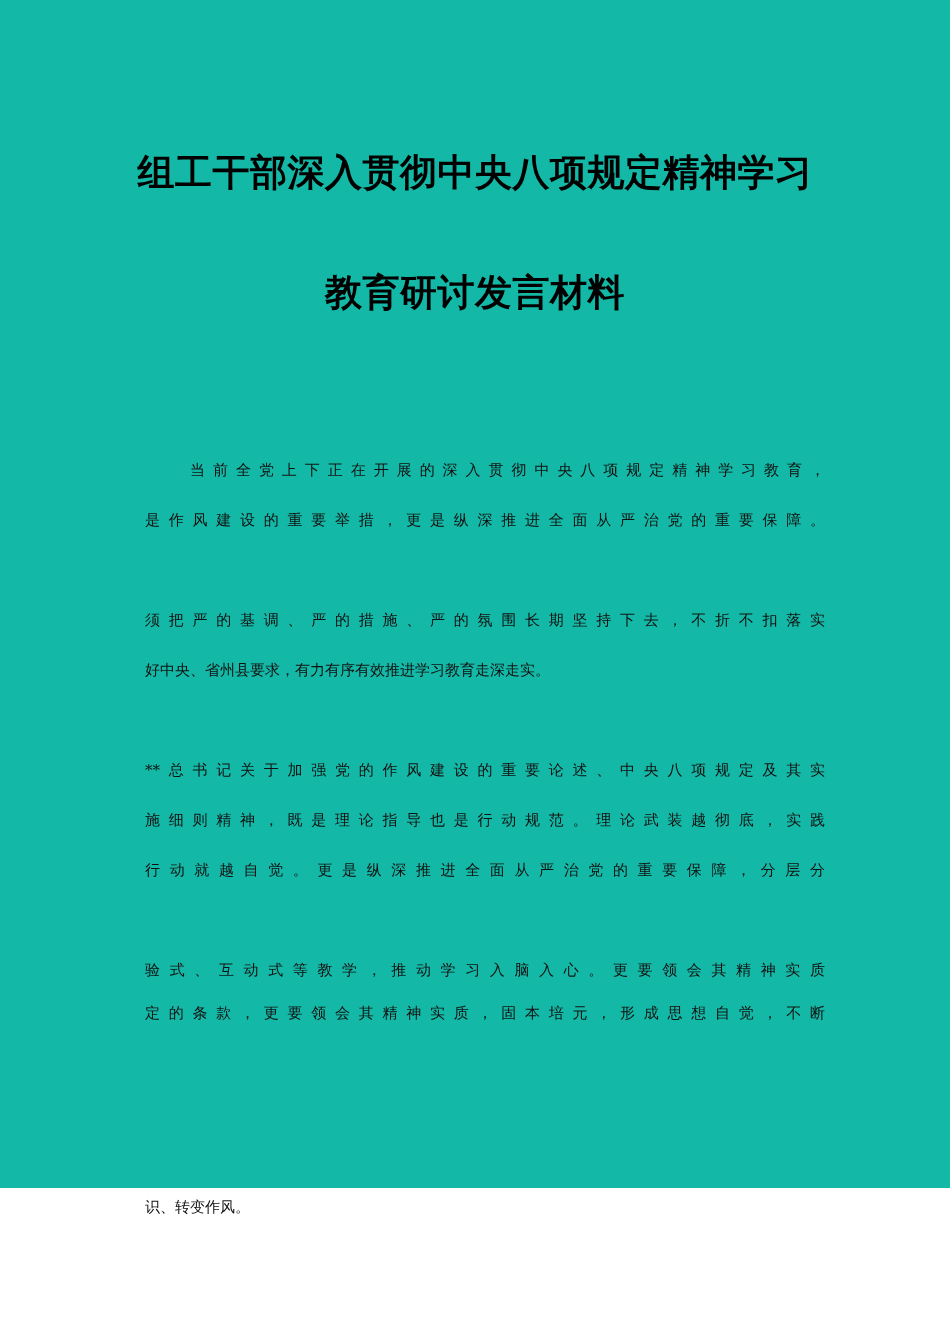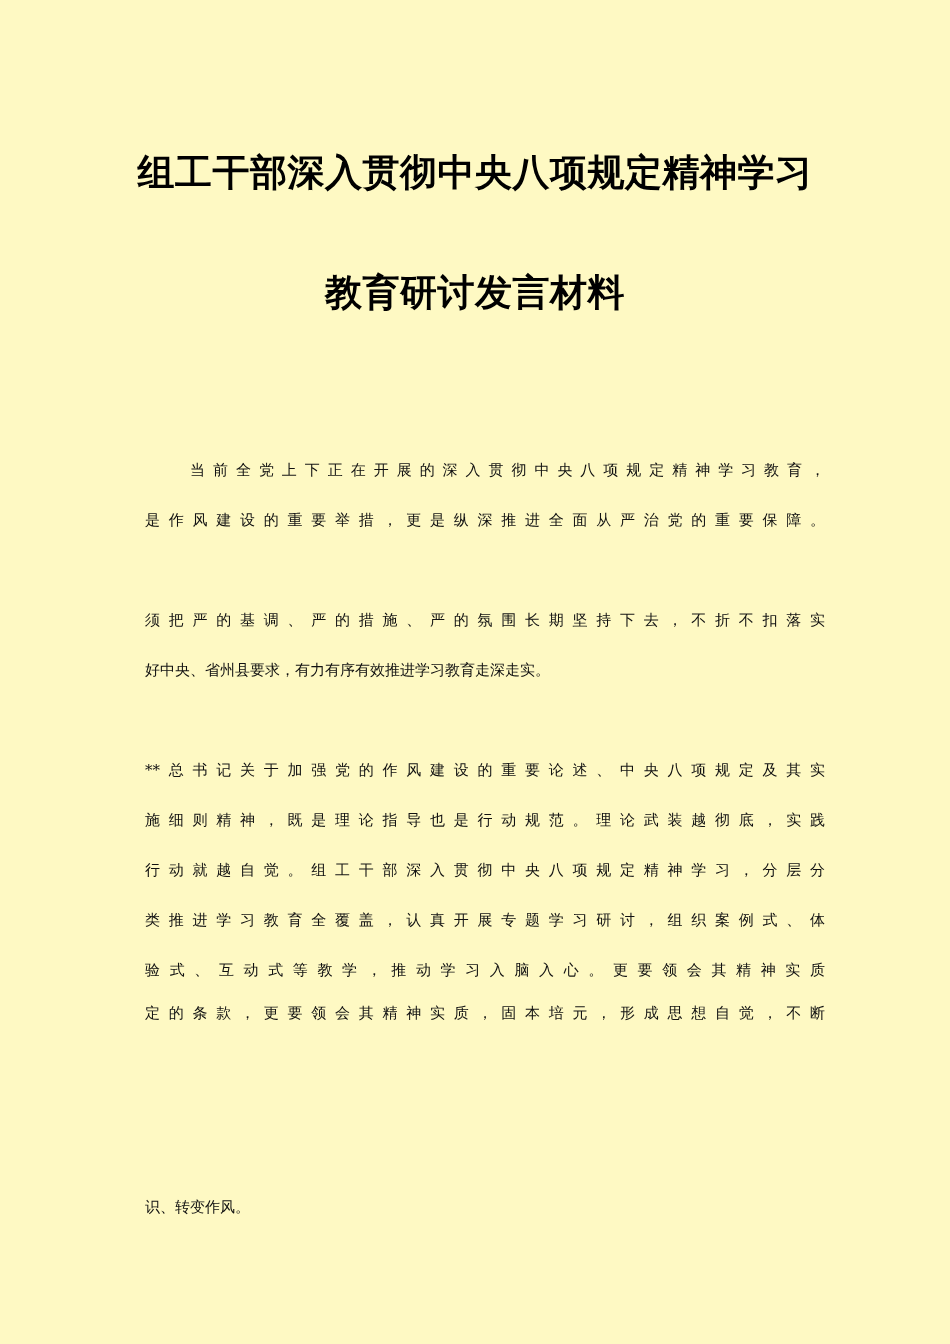--- a/index.html
+++ b/index.html
@@ -1,18 +1,18 @@
 <!DOCTYPE html>
 <html><head>
 <meta charset="utf-8">
 <style>
   html, body { margin: 0; padding: 0; background: #ffffff; }
   body { width: 950px; height: 1344px; position: relative; overflow: hidden;
          font-family: "DejaVu Serif", "Liberation Serif", serif; color: #111; }
-  .page { position: absolute; left: 0; top: 0; width: 950px; height: 1344px; background: #fef9c3; }
+  .page { position: absolute; left: 0; top: 0; width: 950px; height: 1188px; background: #14b8a6; }
   .title-line { position: absolute; left: 0; width: 950px; text-align: center;
                 font-family: "DejaVu Sans", "Liberation Sans", sans-serif; font-weight: bold;
                 font-size: 37px; letter-spacing: 0.5px; color: #000; white-space: nowrap; }
   .t1 { top: 148px; }
   .t2 { top: 268px; }
   .body-line { position: absolute; left: 145px; width: 680px; font-size: 15px;
                line-height: 30px; white-space: nowrap; color: #111;
                text-align: justify; text-align-last: justify; }
   .body-line.last { text-align-last: left; }
   .body-line.indent { left: 190px; width: 635px; }
@@ -24,18 +24,17 @@
   <div class="title-line t1">组工干部深入贯彻中央八项规定精神学习</div>
   <div class="title-line t2">教育研讨发言材料</div>
 
   <div class="body-line indent" style="top:455px">当前全党上下正在开展的深入贯彻中央八项规定精神学习教育，</div>
   <div class="body-line" style="top:505px">是作风建设的重要举措，更是纵深推进全面从严治党的重要保障。</div>
   <div class="body-line" style="top:605px">须把严的基调、严的措施、严的氛围长期坚持下去，不折不扣落实</div>
   <div class="body-line last" style="top:655px">好中央、省州县要求，有力有序有效推进学习教育走深走实。</div>
 
   <div class="body-line" style="top:805px">施细则精神，既是理论指导也是行动规范。理论武装越彻底，实践</div>
   <div class="body-line" style="top:755px">**总书记关于加强党的作风建设的重要论述、中央八项规定及其实</div>
-  <div class="body-line" style="top:855px">行动就越自觉。组工干部深入贯彻中央八项规定精神学习，分层分</div>
-  <div class="body-line" style="top:905px">类推进学习教育全覆盖，认真开展专题学习研讨，组织案例式、体</div>
+  <div class="body-line" style="top:855px">行动就越自觉。更是纵深推进全面从严治党的重要保障，分层分</div>
   <div class="body-line" style="top:955px">验式、互动式等教学，推动学习入脑入心。更要领会其精神实质</div>
   <div class="body-line" style="top:998px">定的条款，更要领会其精神实质，固本培元，形成思想自觉，不断</div>
   <div class="body-line last" style="top:1192px">识、转变作风。</div>
 </div>
 
 </body></html>

